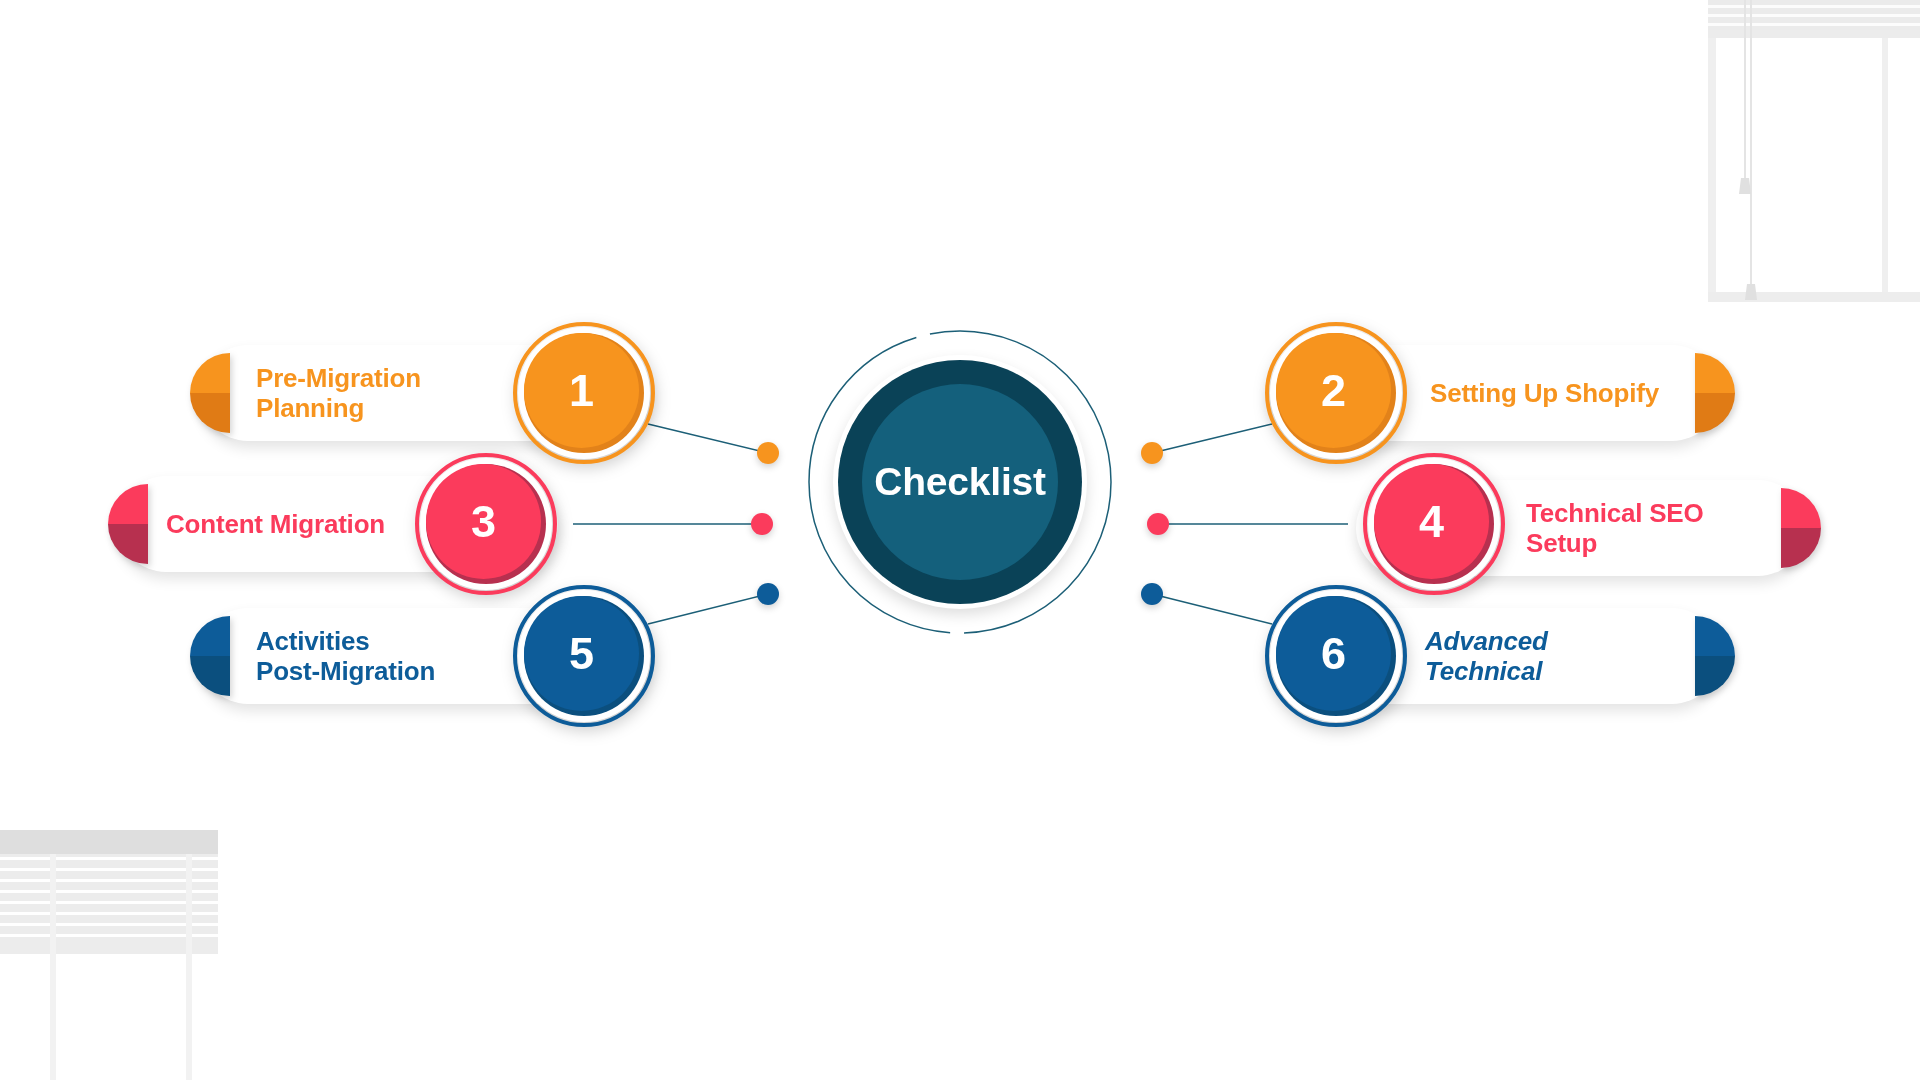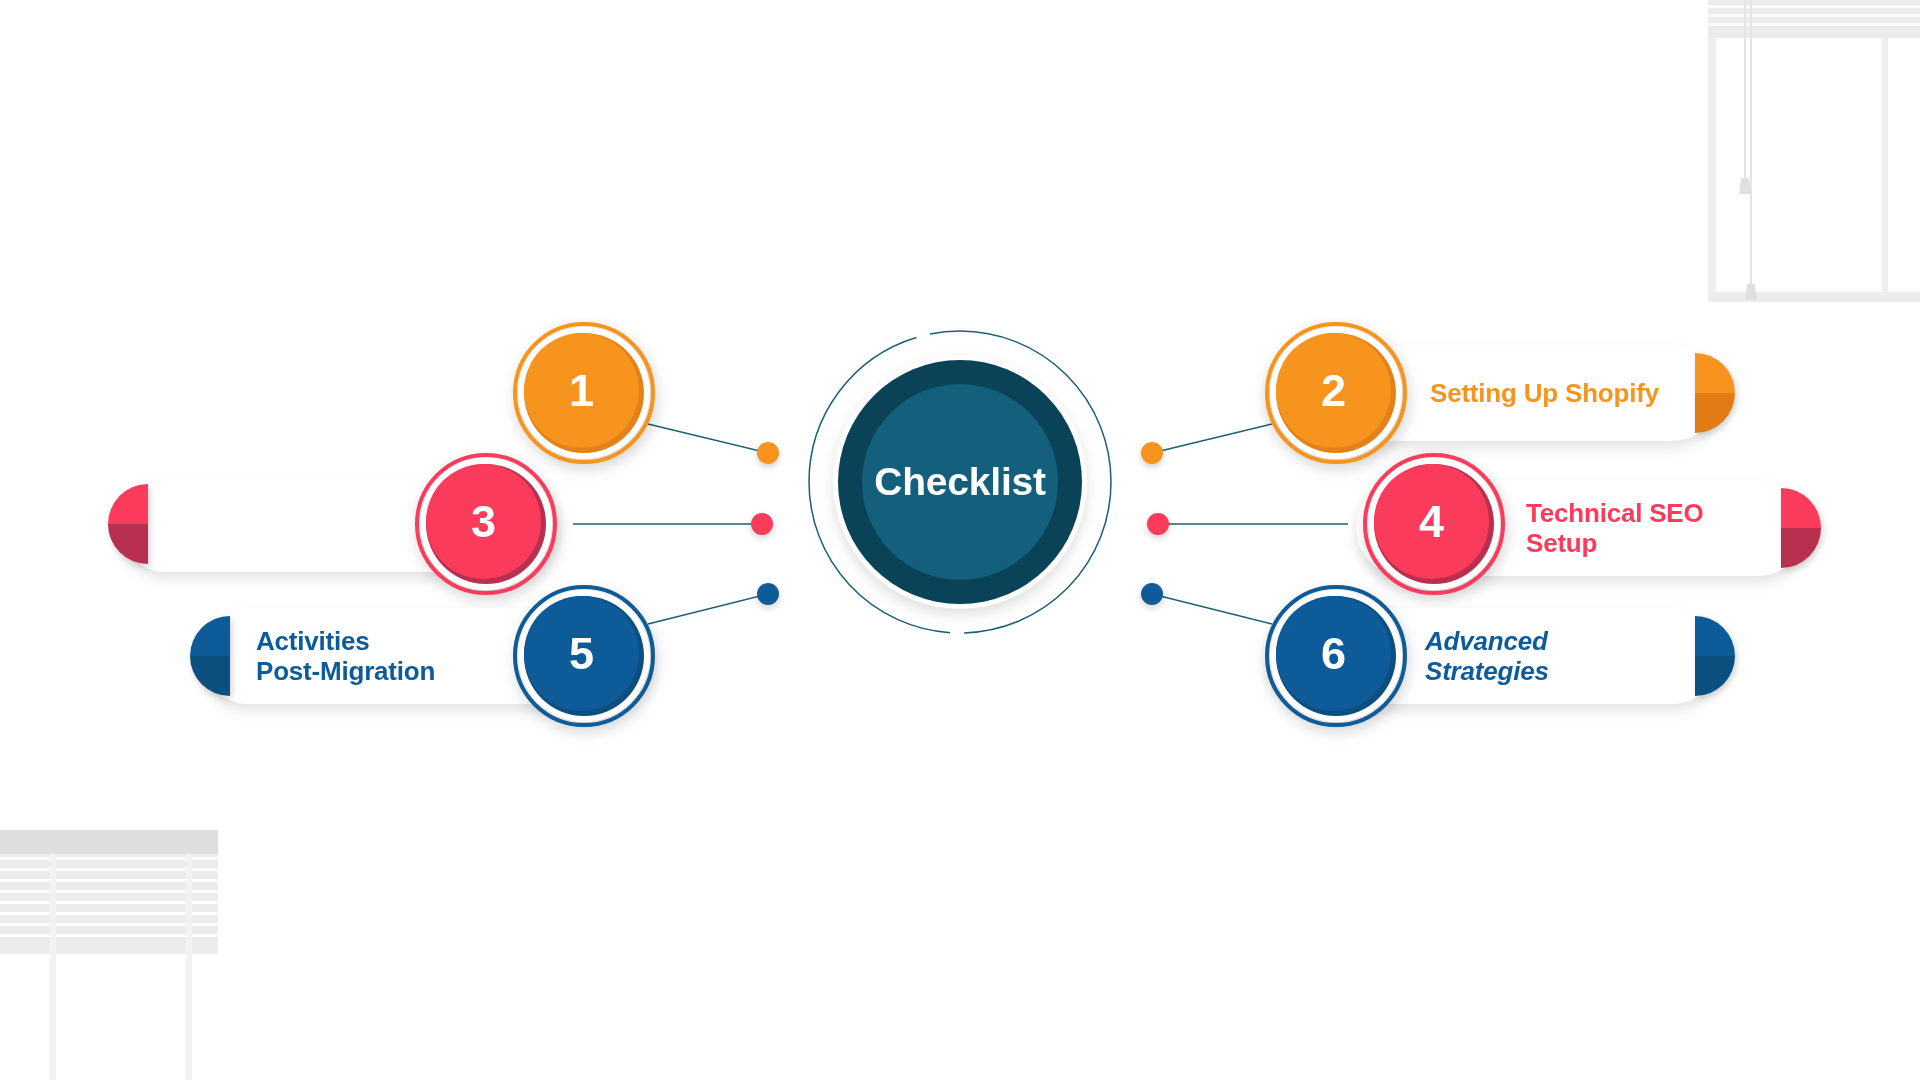--- a/index.html
+++ b/index.html
@@ -222,35 +222,49 @@
 
     <line x1="768" y1="453" x2="648" y2="424" stroke="#1c5f77" stroke-width="1.6"></line>
     <line x1="762" y1="524" x2="573" y2="524" stroke="#1c5f77" stroke-width="1.6"></line>
     <line x1="768" y1="594" x2="648" y2="624" stroke="#1c5f77" stroke-width="1.6"></line>
 
     <line x1="1152" y1="453" x2="1272" y2="424" stroke="#1c5f77" stroke-width="1.6"></line>
     <line x1="1158" y1="524" x2="1348" y2="524" stroke="#1c5f77" stroke-width="1.6"></line>
     <line x1="1152" y1="594" x2="1272" y2="624" stroke="#1c5f77" stroke-width="1.6"></line>
   </svg>
 
+  <div class="row" style="left:190px; top:345px; width:460px;">
+    <div class="pill" style="left:10px; width:450px;"></div>
+    <div class="cap cap-left" style="left:0px;">
+      <div class="cap-top" style="background:#F7941E;"></div>
+      <div class="cap-bot" style="background:#E07B15;"></div>
+    </div>
+    <div class="row-label" style="left:66px; color:#F7941E; width:280px;">
+      <div>Pre-Migration</div>
+      <div>Planning</div>
+    </div>
+  </div>
   <div class="num" style="left:513px; top:322px; color:#F7941E;">
     <div class="num-outer"></div>
     <div class="num-white"></div>
     <div class="num-shade" style="background:#E2821A;"></div>
     <div class="num-fill" style="background:#F7941E; inset:11px 16px 16px 11px;">
       <span class="num-text">1</span>
     </div>
   </div>
 
   <div class="row" style="left:108px; top:476px; width:450px;">
     <div class="pill" style="left:10px; width:440px;"></div>
     <div class="cap cap-left" style="left:0px;">
       <div class="cap-top" style="background:#FB3B5C;"></div>
       <div class="cap-bot" style="background:#B7304F;"></div>
     </div>
+    <div class="row-label" style="left:58px; color:#FB3B5C; width:310px;">
+      <div>Content Migration</div>
+    </div>
   </div>
   <div class="num" style="left:415px; top:453px; color:#FB3B5C;">
     <div class="num-outer"></div>
     <div class="num-white"></div>
     <div class="num-shade" style="background:#B7304F;"></div>
     <div class="num-fill" style="background:#FB3B5C; inset:11px 16px 16px 11px;">
       <span class="num-text">3</span>
     </div>
   </div>
 
@@ -314,21 +328,21 @@
   </div>
 
   <div class="row" style="left:1270px; top:608px; width:470px;">
     <div class="pill" style="left:0px; width:450px;"></div>
     <div class="cap cap-right" style="left:425px;">
       <div class="cap-top" style="background:#0D5C99;"></div>
       <div class="cap-bot" style="background:#0B4F7E;"></div>
     </div>
     <div class="row-label right-al" style="left:155px; color:#0D5C99; width:260px;font-style:italic;">
       <div>Advanced</div>
-      <div>Strategies</div>
+      <div>Technical</div>
     </div>
   </div>
   <div class="num" style="left:1265px; top:585px; color:#0D5C99;">
     <div class="num-outer"></div>
     <div class="num-white"></div>
     <div class="num-shade" style="background:#0B4F7E;"></div>
     <div class="num-fill" style="background:#0D5C99; inset:11px 16px 16px 11px;">
       <span class="num-text">6</span>
     </div>
   </div>

